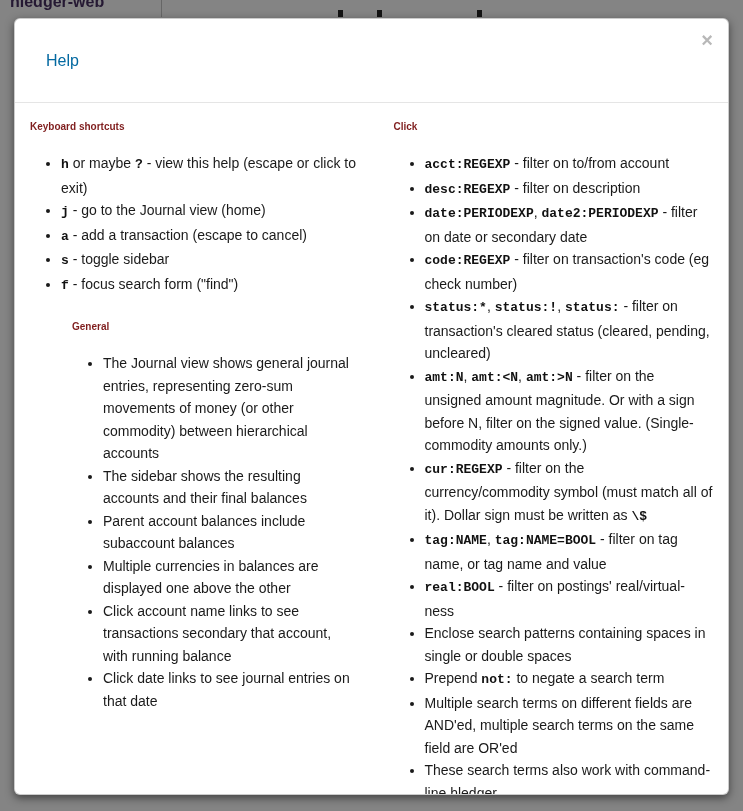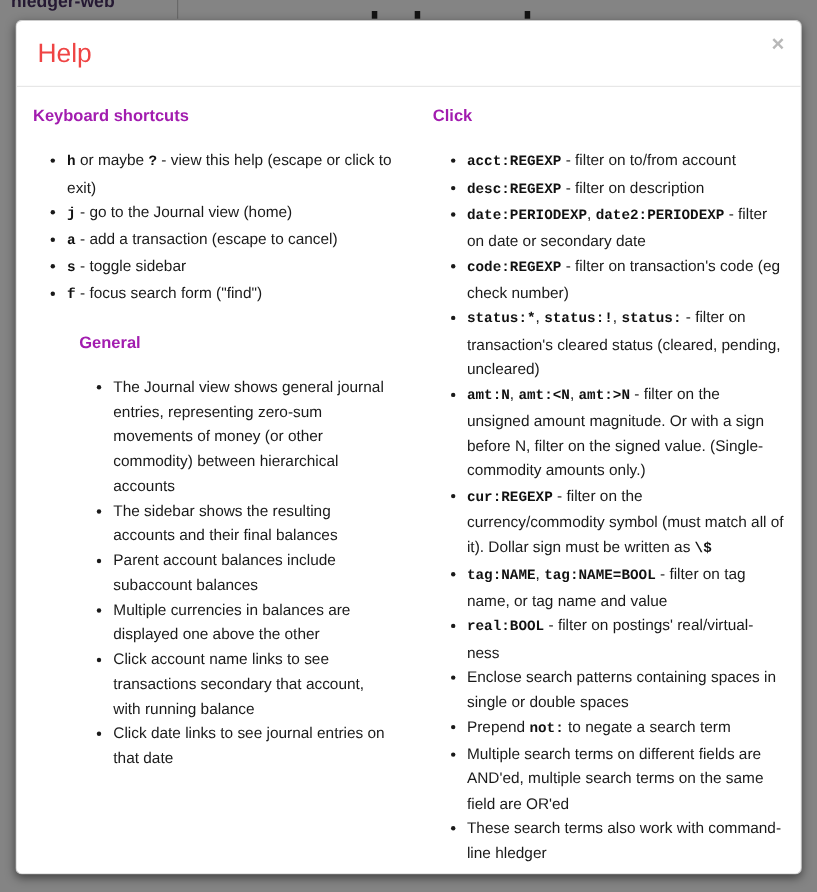--- a/index.html
+++ b/index.html
@@ -24,30 +24,30 @@
   .hf-1{left:338px;} .hf-2{left:377px;} .hf-3{left:477px;}
   
   .backdrop{position:absolute;inset:0;background:var(--overlay);z-index:5;}
   
   .modal{
     position:absolute;left:14px;top:18px;width:715px;height:777px;z-index:10;
     background:#fff;border-radius:6px;border:1px solid rgba(0,0,0,0.2);
     box-shadow:0 3px 9px rgba(0,0,0,0.5);overflow:hidden;
   }
   .modal-header{position:relative;padding:13px 15px 12px;border-bottom:1px solid var(--divider);}
-  .modal-title{margin:4px;font-size:24px;line-height:26px;font-weight:400;color:#ef4444;}
+  .modal-title{margin:16px;font-size:16px;line-height:26px;font-weight:400;color:#0369a1;}
   .close-btn{position:absolute;right:15px;top:11px;border:0;background:none;padding:0;
     font-size:20px;line-height:1;font-weight:700;color:var(--close-color);cursor:pointer;
     font-family:"Liberation Sans",sans-serif;}
   .modal-body{display:flex;padding:18px 15px 15px;}
   .col{flex:1 1 50%;min-width:0;}
   .col-left{padding-right:14px;}
   .col-right{padding-left:22px;}
   .help-section + .help-section{margin-top:24px;margin-left:42px;}
-  .section-heading{margin:0 0 20px 0;font-size:15px;font-weight:700;color:#a21caf;}
+  .section-heading{margin:0 0 20px 0;font-size:10px;font-weight:700;color:#7f1d1d;}
   .help-list{margin:0;padding:0 0 0 31px;list-style:disc;}
   .help-list li{font-size:14px;line-height:22.5px;color:var(--text);}
   .term{font-family:"Liberation Mono",monospace;font-weight:700;font-size:13px;color:#111;}
 </style>
 </head>
 <body>
 
 <div class="page-behind">
   <a class="brand">hledger-web</a>
   <div class="bg-divider"></div>

